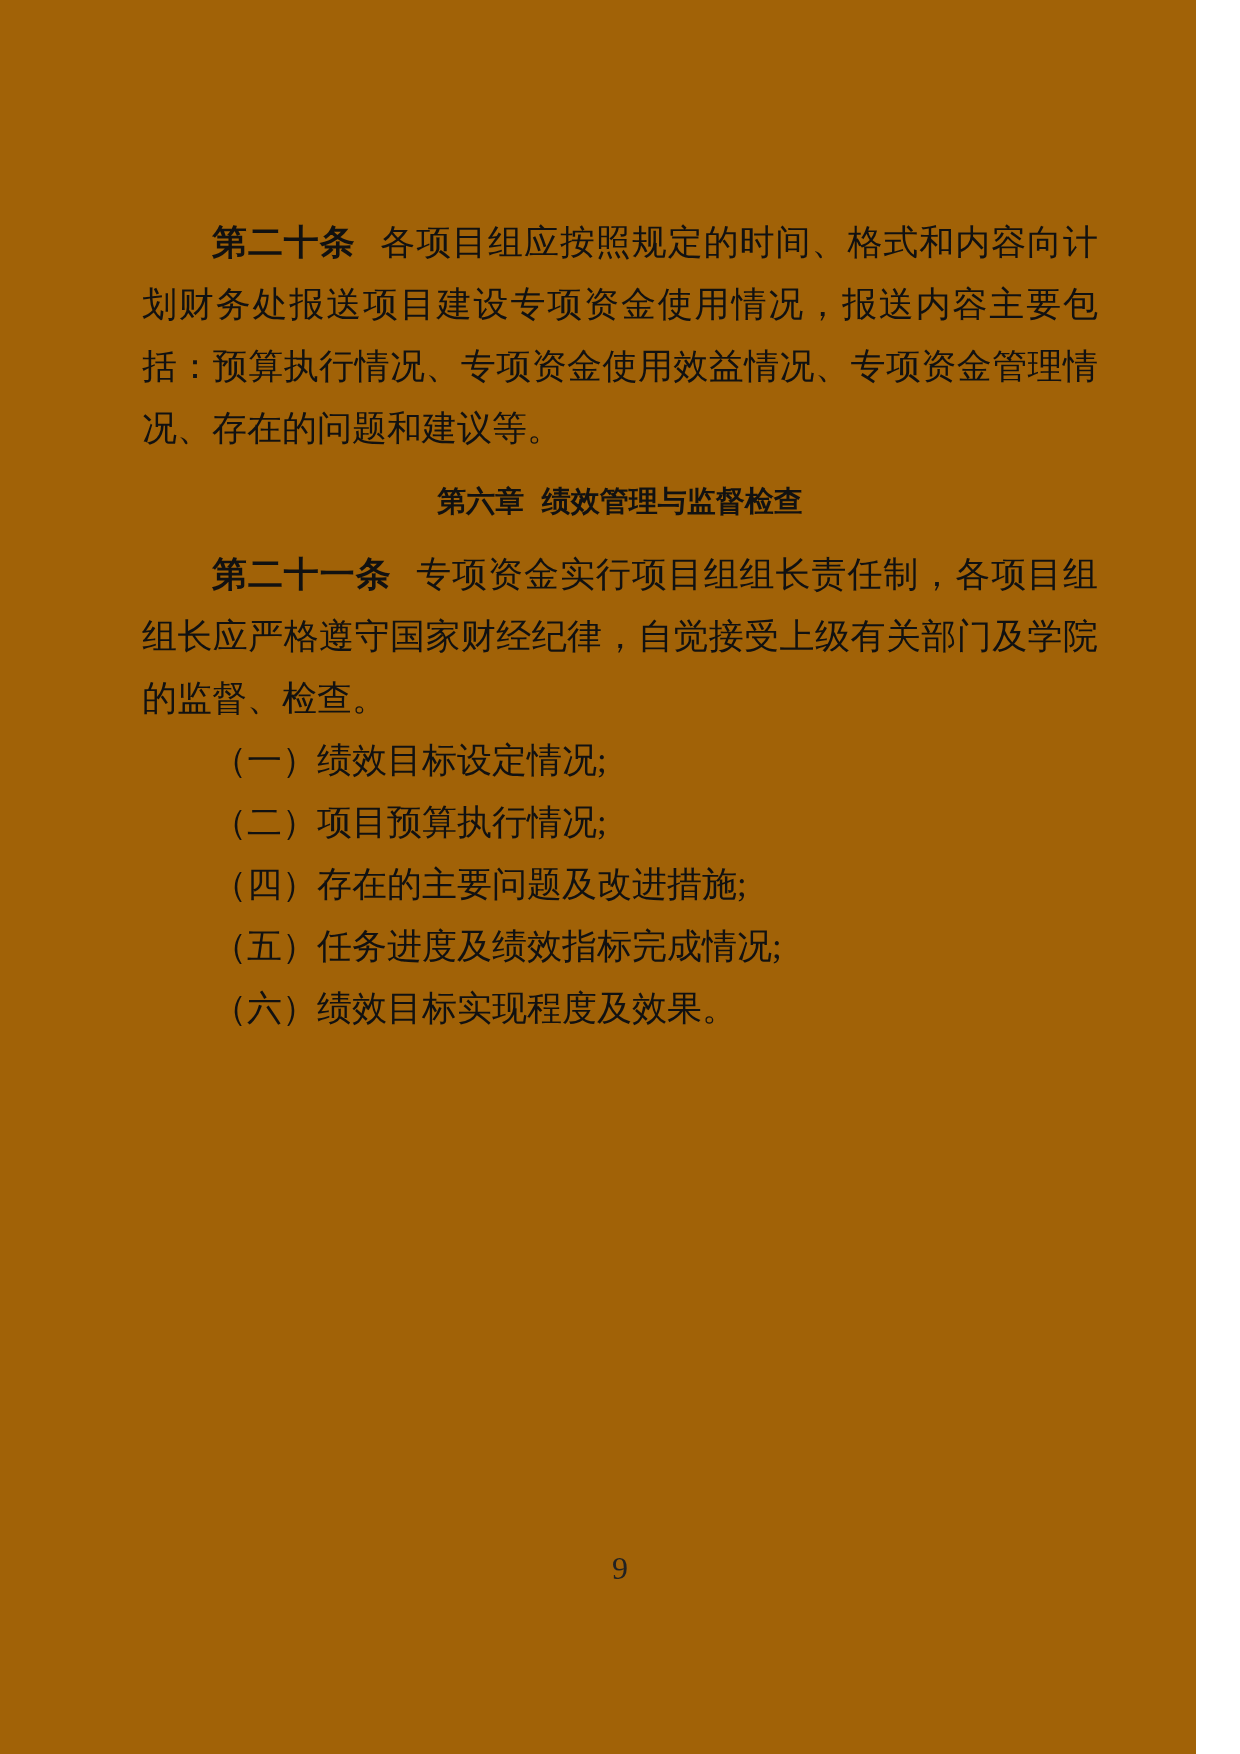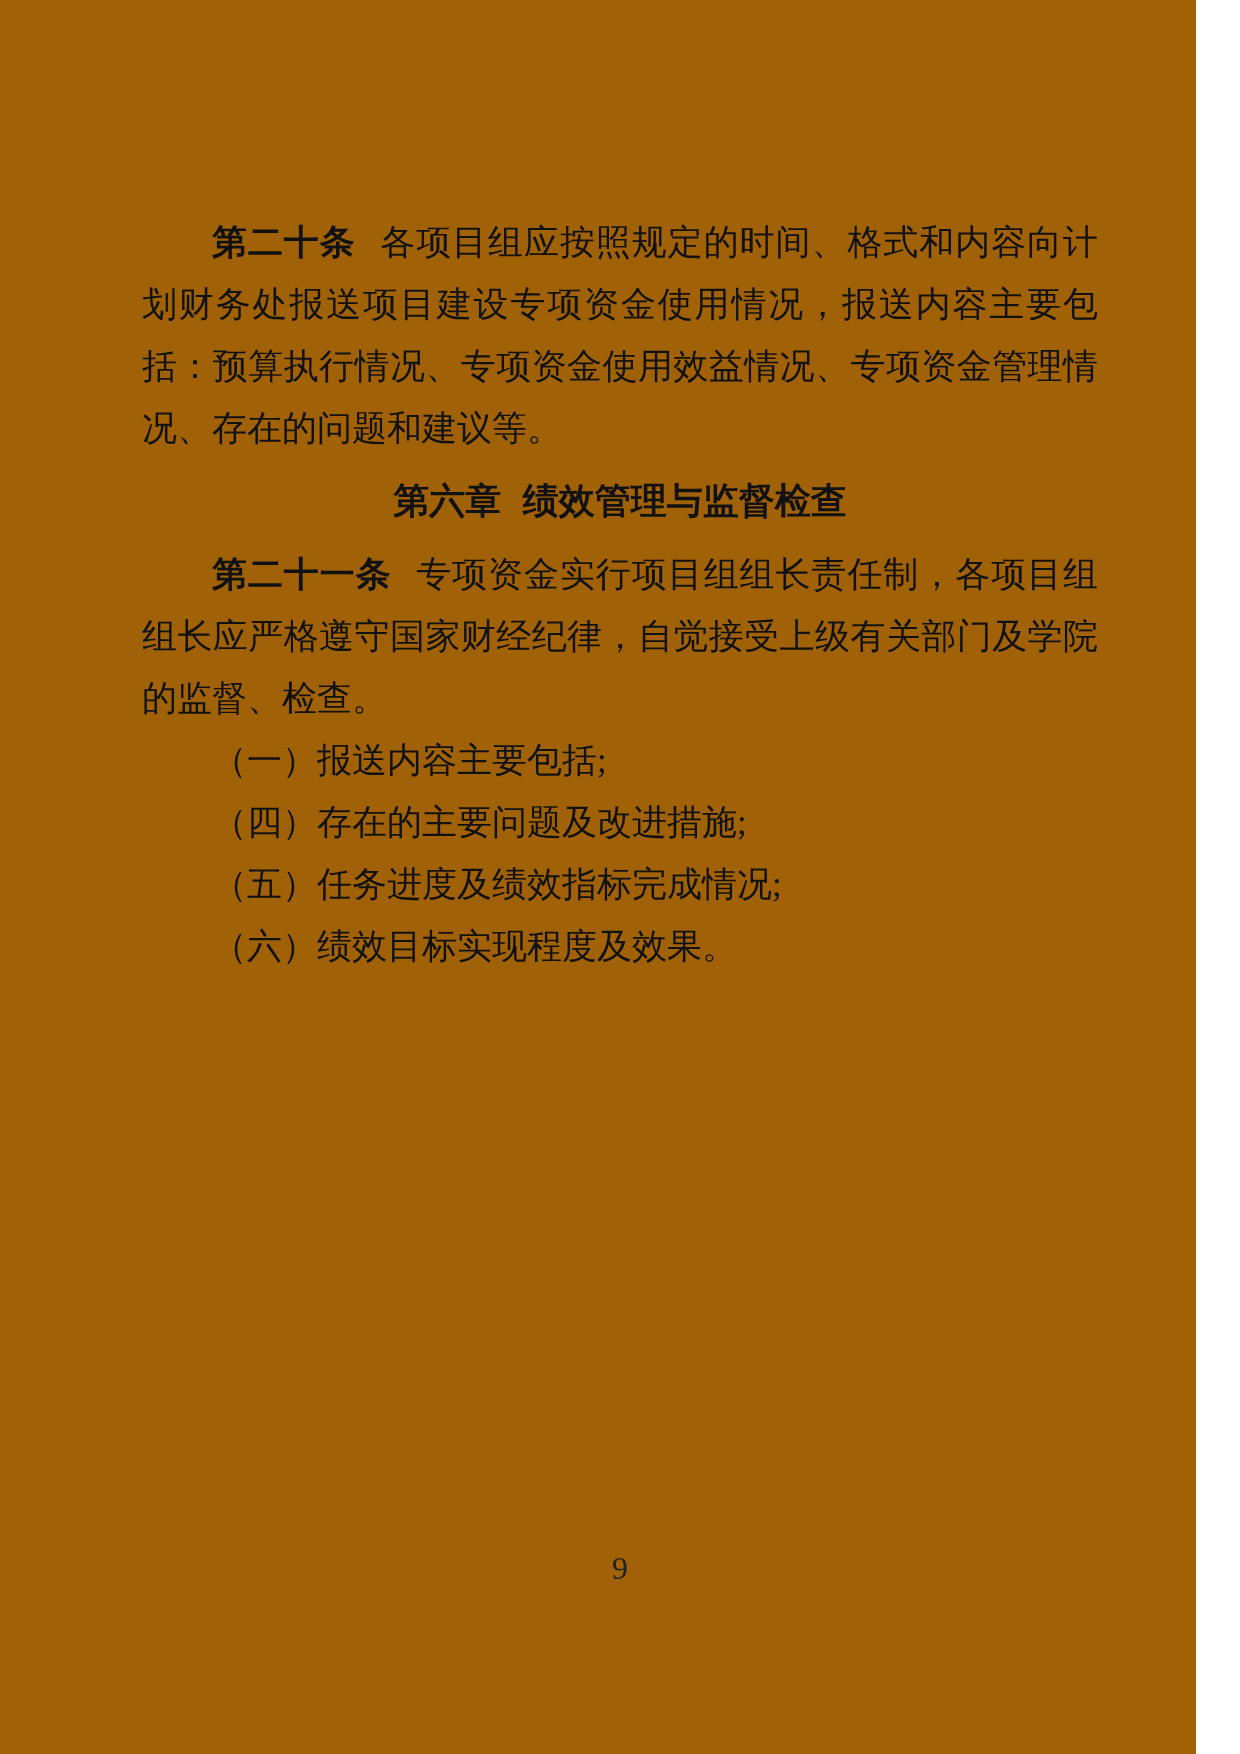--- a/index.html
+++ b/index.html
@@ -33,21 +33,21 @@
   .lead {
     font-weight: 700;
     margin-right: 0.7em;
   }
   .chapter {
     margin: 10px 0 12px 0;
     text-align: center;
     text-indent: 0;
     font-family: "Liberation Sans", "DejaVu Sans", sans-serif;
     font-weight: 700;
-    font-size: 36px;
+    font-size: 29px;
     line-height: 62px;
   }
   .chapter .chapter-num {
     margin-right: 0.6em;
   }
   .list-item {
     margin: 0;
     text-indent: 2em;
     text-align: left;
   }
@@ -68,21 +68,22 @@
 <div class="page">
   <div class="content">
 
     <p class="para"><span class="lead">第二十条</span><span>各项目组应按照规定的时间、格式和内容向计划财务处报送项目建设专项资金使用情况，报送内容主要包括：预算执行情况、专项资金使用效益情况、专项资金管理情况、存在的问题和建议等。</span></p>
 
     <h2 class="chapter"><span class="chapter-num">第六章</span><span class="chapter-title">绩效管理与监督检查</span></h2>
 
     <p class="para"><span class="lead">第二十一条</span><span>专项资金实行项目组组长责任制，各项目组组长应严格遵守国家财经纪律，自觉接受上级有关部门及学院的监督、检查。</span></p>
 
 
-    <p class="list-item">（一）报送内容主要包括;</p>
+    <p class="list-item">（一）绩效目标设定情况;</p>
+    <p class="list-item">（二）项目预算执行情况;</p>
     <p class="list-item">（四）存在的主要问题及改进措施;</p>
     <p class="list-item">（五）任务进度及绩效指标完成情况;</p>
     <p class="list-item">（六）绩效目标实现程度及效果。</p>
 
 
   </div>
 
   <div class="page-number">9</div>
 </div>
 

